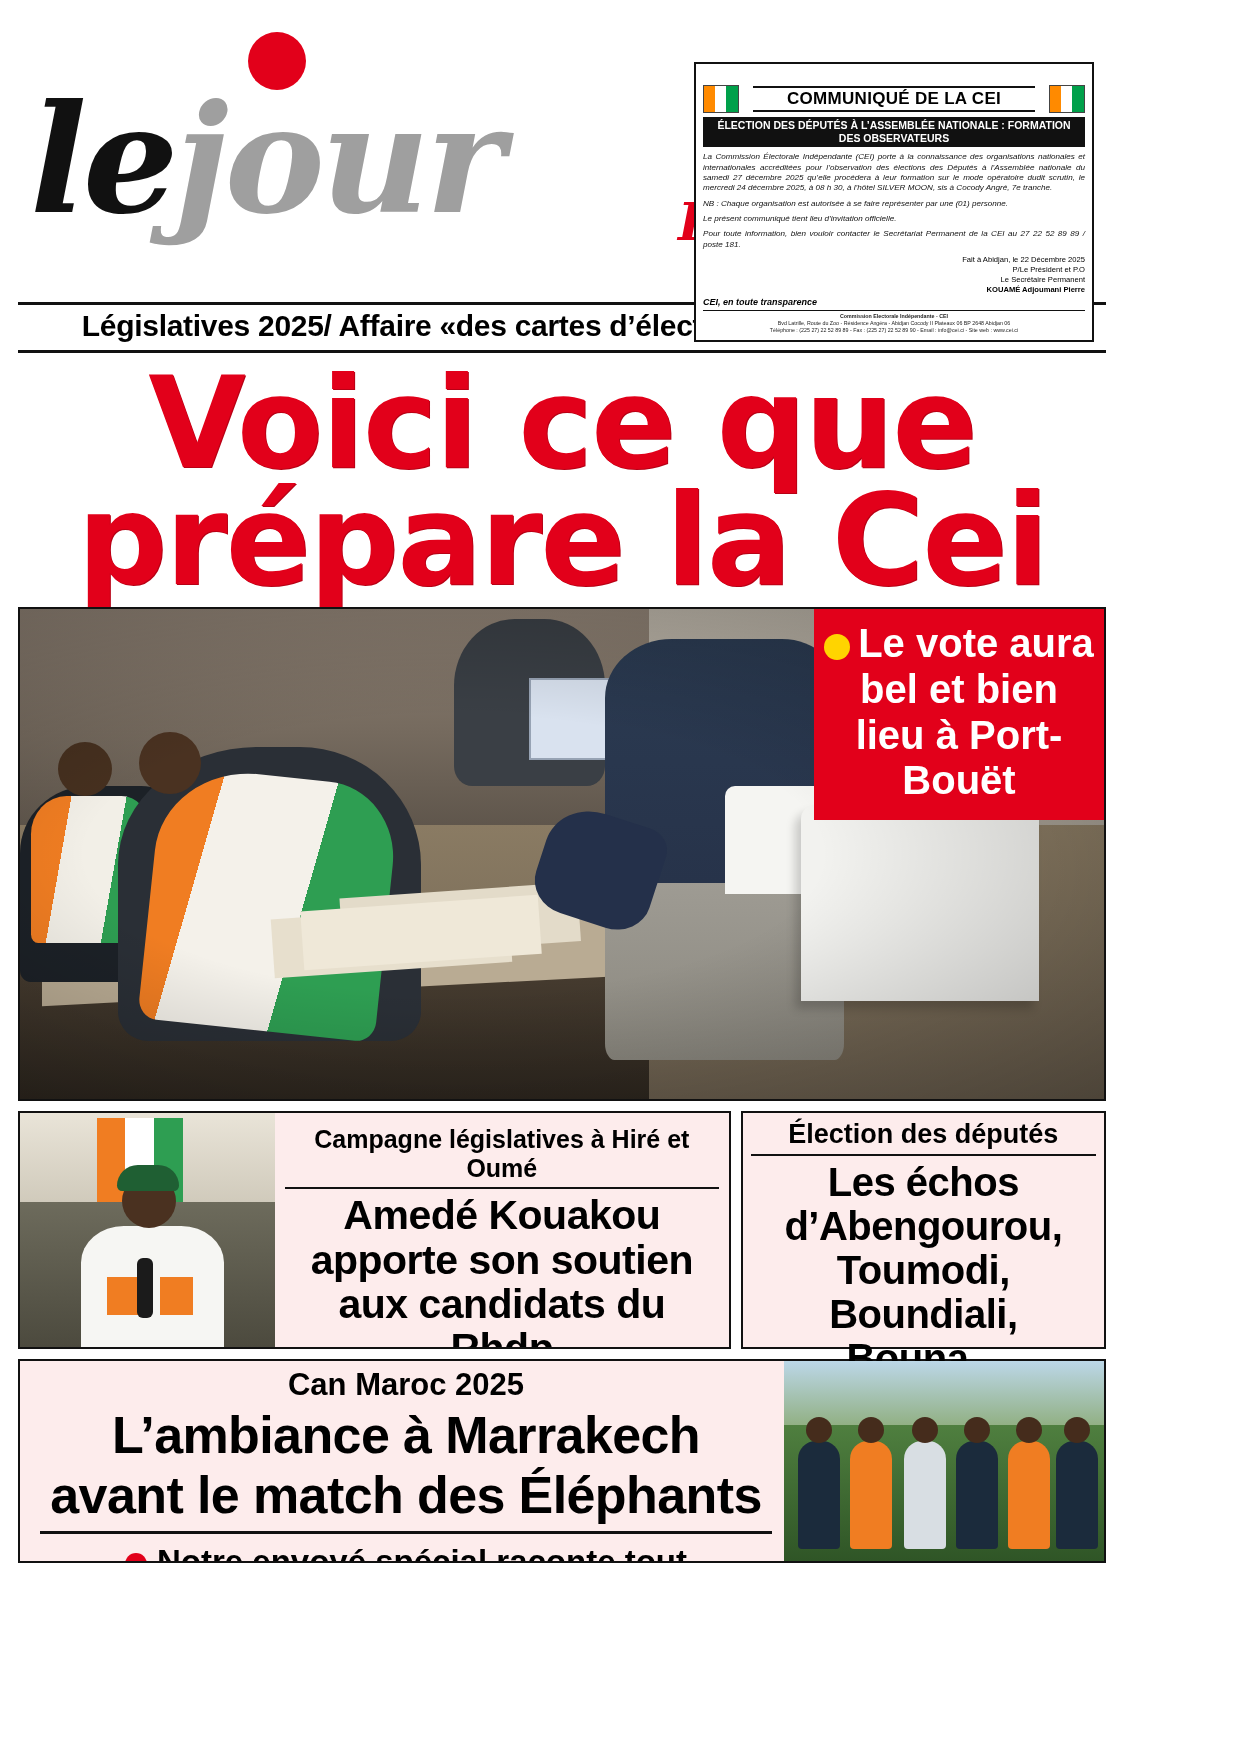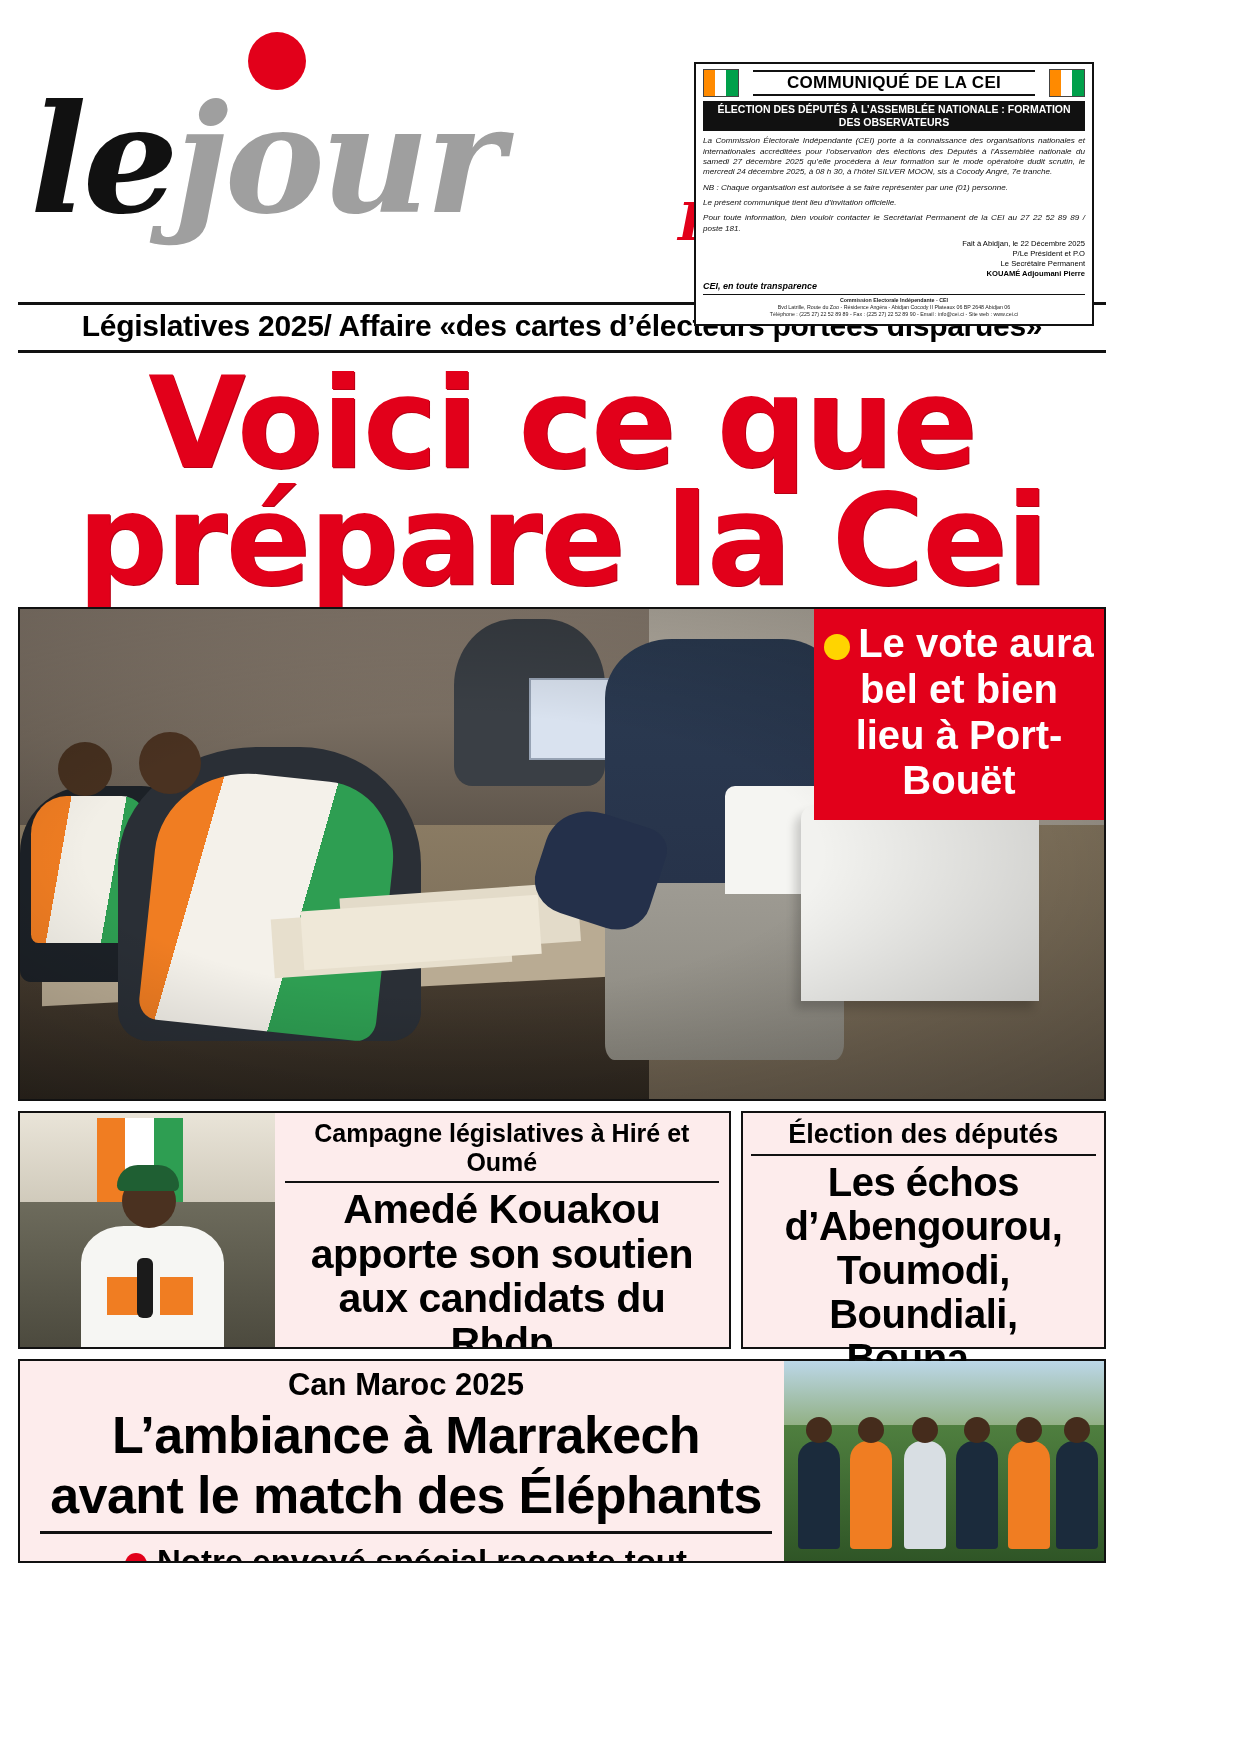--- a/index.html
+++ b/index.html
@@ -97,20 +97,21 @@
     width: 400px;
     border: 2px solid #111;
     background: #fff;
     padding: 5px 7px 6px 7px;
     box-sizing: border-box;
   }
   .com-top {
     display: flex;
     align-items: center;
     gap: 14px;
+    margin-top: 16px;
   }
   .com-logo {
     width: 34px;
     height: 26px;
     border: 1px solid #444;
     background: linear-gradient(90deg, #ff8a00 0 33%, #fff 33% 66%, #00a04a 66% 100%);
     flex: 0 0 auto;
   }
   .com-title {
     flex: 1 1 auto;
@@ -377,21 +378,21 @@
   .cp-pocket2 {
     position: absolute; left: 55%; top: 70%; width: 13%; height: 16%;
     background: #f07d22;
   }
   .cp-mic {
     position: absolute; left: 46%; top: 62%; width: 16px; height: 60px;
     background: #1b1b1b; border-radius: 6px;
   }
   .card-text {
     flex: 1 1 auto;
-    padding: 6px 10px 8px 10px;
+    padding: 12px 10px 8px 10px;
     text-align: center;
   }
   .card-kicker {
     font-size: 25px;
     font-weight: bold;
     border-bottom: 2px solid #111;
     padding-bottom: 4px;
     margin-bottom: 4px;
   }
   .card-title {

